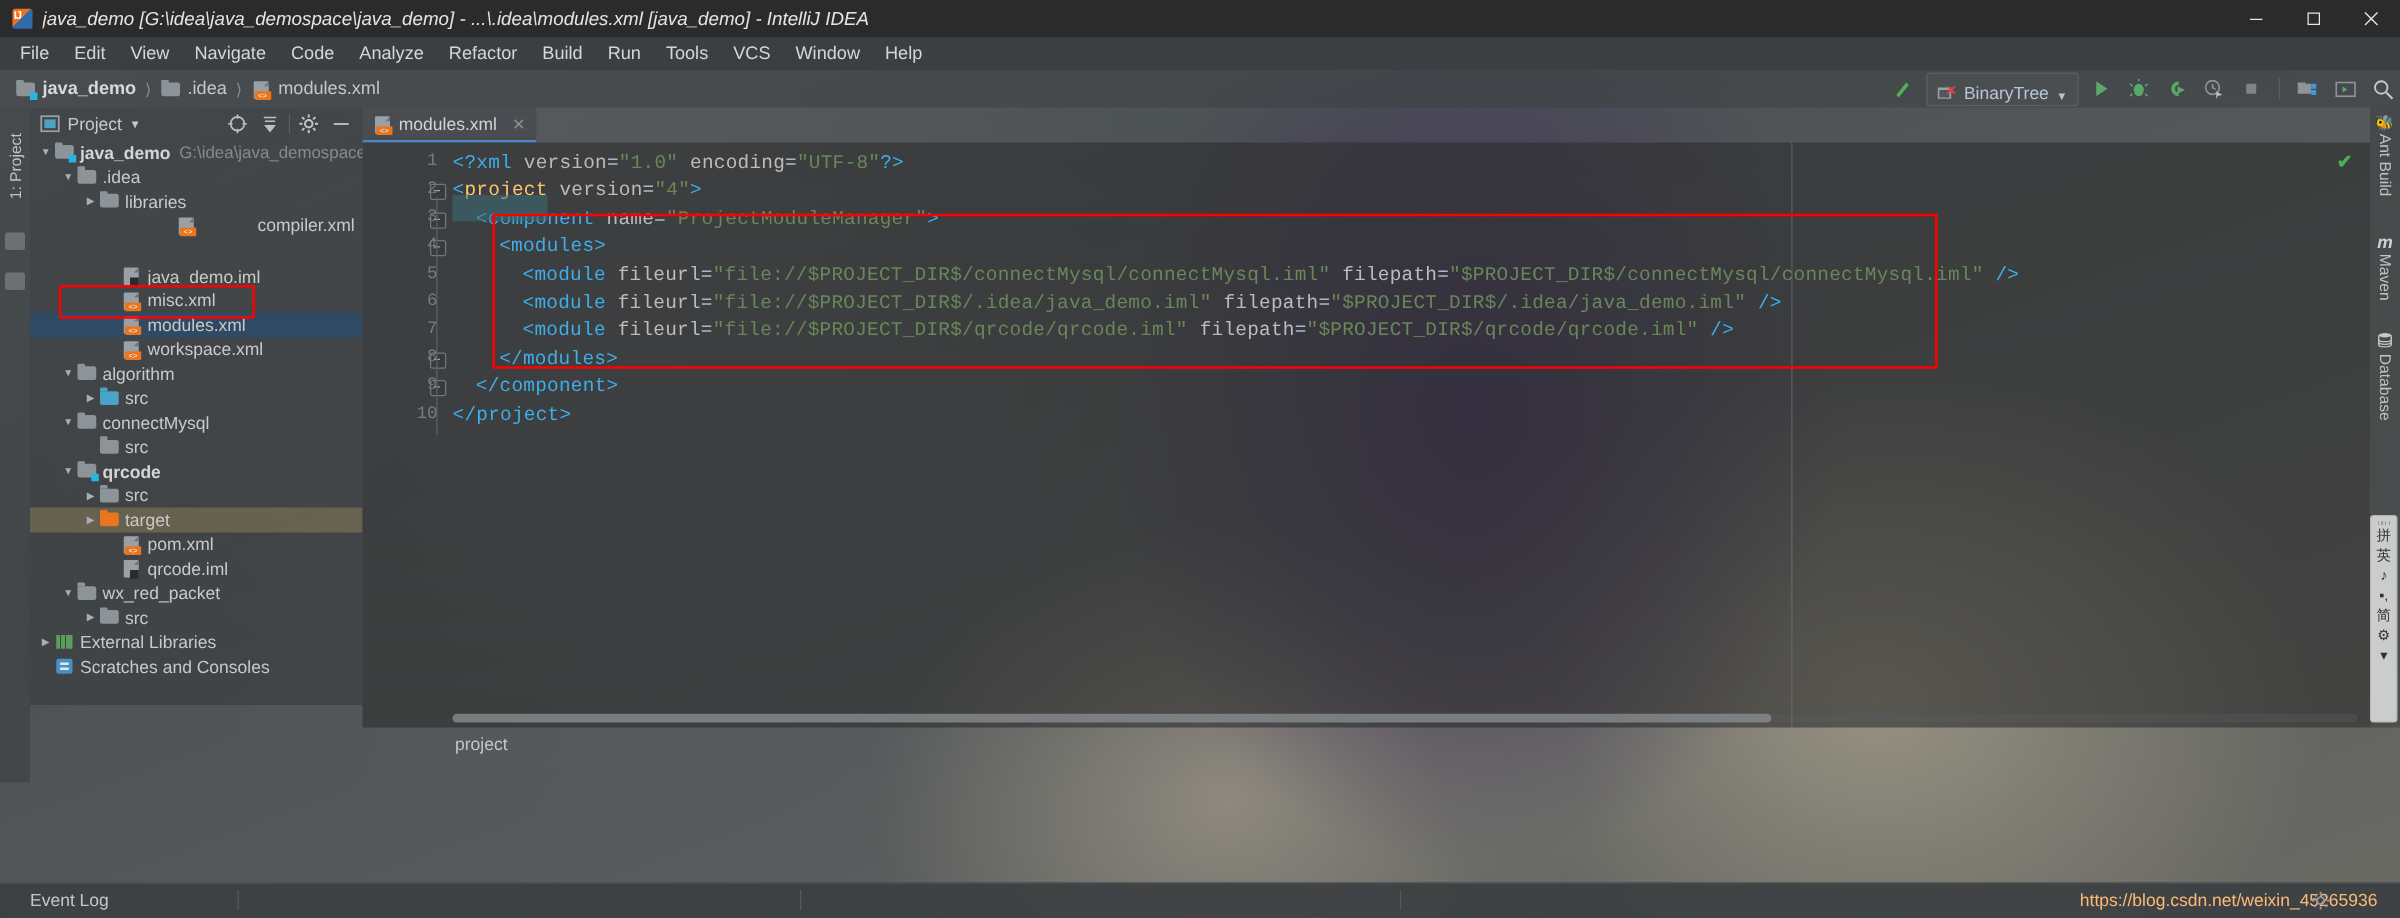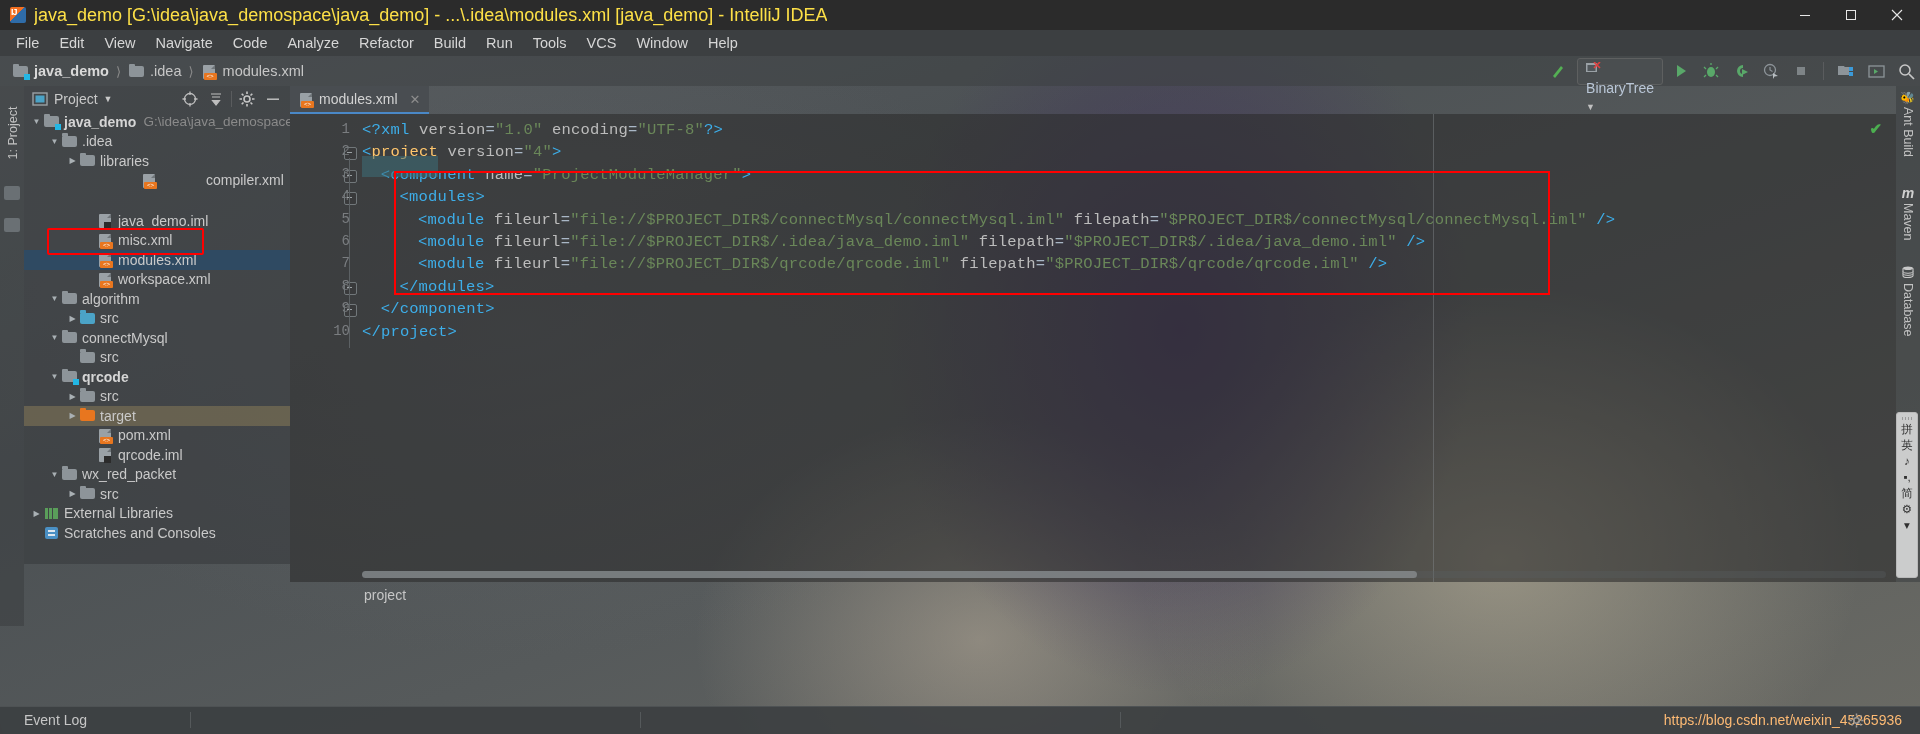--- a/index.html
+++ b/index.html
@@ -27,36 +27,36 @@
       linear-gradient(115deg, rgba(255,255,255,.035) 0 2px, rgba(0,0,0,0) 2px 28px),
       linear-gradient(75deg, rgba(0,0,0,.05) 0 3px, rgba(0,0,0,0) 3px 46px);
     opacity:.8;
   }
 
   
   .titlebar{position:absolute;left:0;top:0;width:1920px;height:30px;background:#2b2b2b;display:flex;align-items:center;z-index:40;}
   .tb-icon{width:16px;height:16px;margin:0 8px 0 10px;position:relative;flex:0 0 auto;}
   .tb-icon .ij{position:absolute;inset:0;background:linear-gradient(135deg,#f36f21 0%,#f36f21 45%,#2f6ca8 45%,#2f6ca8 100%);border-radius:2px;}
   .tb-icon .ij:after{content:"IJ";position:absolute;left:1px;top:0px;font-size:9px;color:#fff;font-family:"Liberation Sans",sans-serif;font-weight:bold;letter-spacing:-1px;}
-  .tb-title{font-size:18px;color:#fde047;white-space:nowrap;overflow:hidden;}
+  .tb-title{font-size:15px;color:#e5e5e5;white-space:nowrap;overflow:hidden;font-style:italic;}
   .tb-controls{margin-left:auto;display:flex;height:30px;}
   .tb-btn{width:46px;height:30px;display:flex;align-items:center;justify-content:center;color:#e8e8e8;font-size:15px;line-height:1;}
   .tb-btn svg{display:block;}
 
   
   .menubar{position:absolute;left:0;top:30px;width:1920px;height:26px;background:#3c3f41;display:flex;align-items:center;padding-left:6px;z-index:39;}
   .menu-item{font-size:14.5px;color:#d6d6d6;padding:3px 10px;white-space:nowrap;}
 
   
   .navbar{position:absolute;left:0;top:56px;width:1920px;height:30px;display:flex;align-items:center;padding-left:8px;z-index:38;background:rgba(60,63,65,.55);}
   .crumb{display:flex;align-items:center;gap:6px;font-size:14.5px;color:#c6c6c6;padding:2px 4px;}
   .crumb.bold{font-weight:bold;color:#d9d9d9;}
   .crumb-sep{color:#8b8b8b;font-size:13px;margin:0 3px;}
   .navbar .right{margin-left:auto;display:flex;align-items:center;gap:6px;padding-right:10px;}
-  .runcfg{display:flex;align-items:flex-start;gap:6px;border:1px solid #5e6060;border-radius:3px;padding:2px 8px;height:21px;background:rgba(255,255,255,.03);flex-direction:column;}
+  .runcfg{display:flex;align-items:flex-end;gap:6px;border:1px solid #5e6060;border-radius:3px;padding:2px 8px;height:21px;background:rgba(255,255,255,.03);}
   .runcfg-label{font-size:14px;color:#b9c6d6;}
   .tbtn{width:24px;height:22px;display:flex;align-items:center;justify-content:center;}
   .vsep{width:1px;height:18px;background:#5a5c5e;margin:0 4px;}
 
   
   .leftstrip{position:absolute;left:0;top:86px;width:24px;height:540px;background:rgba(60,63,65,.6);z-index:30;}
   .leftstrip .vlabel{
     position:absolute;left:-22px;top:40px;width:70px;transform:rotate(-90deg);
     font-size:12.5px;color:#c2c2c2;text-align:center;white-space:nowrap;
   }

